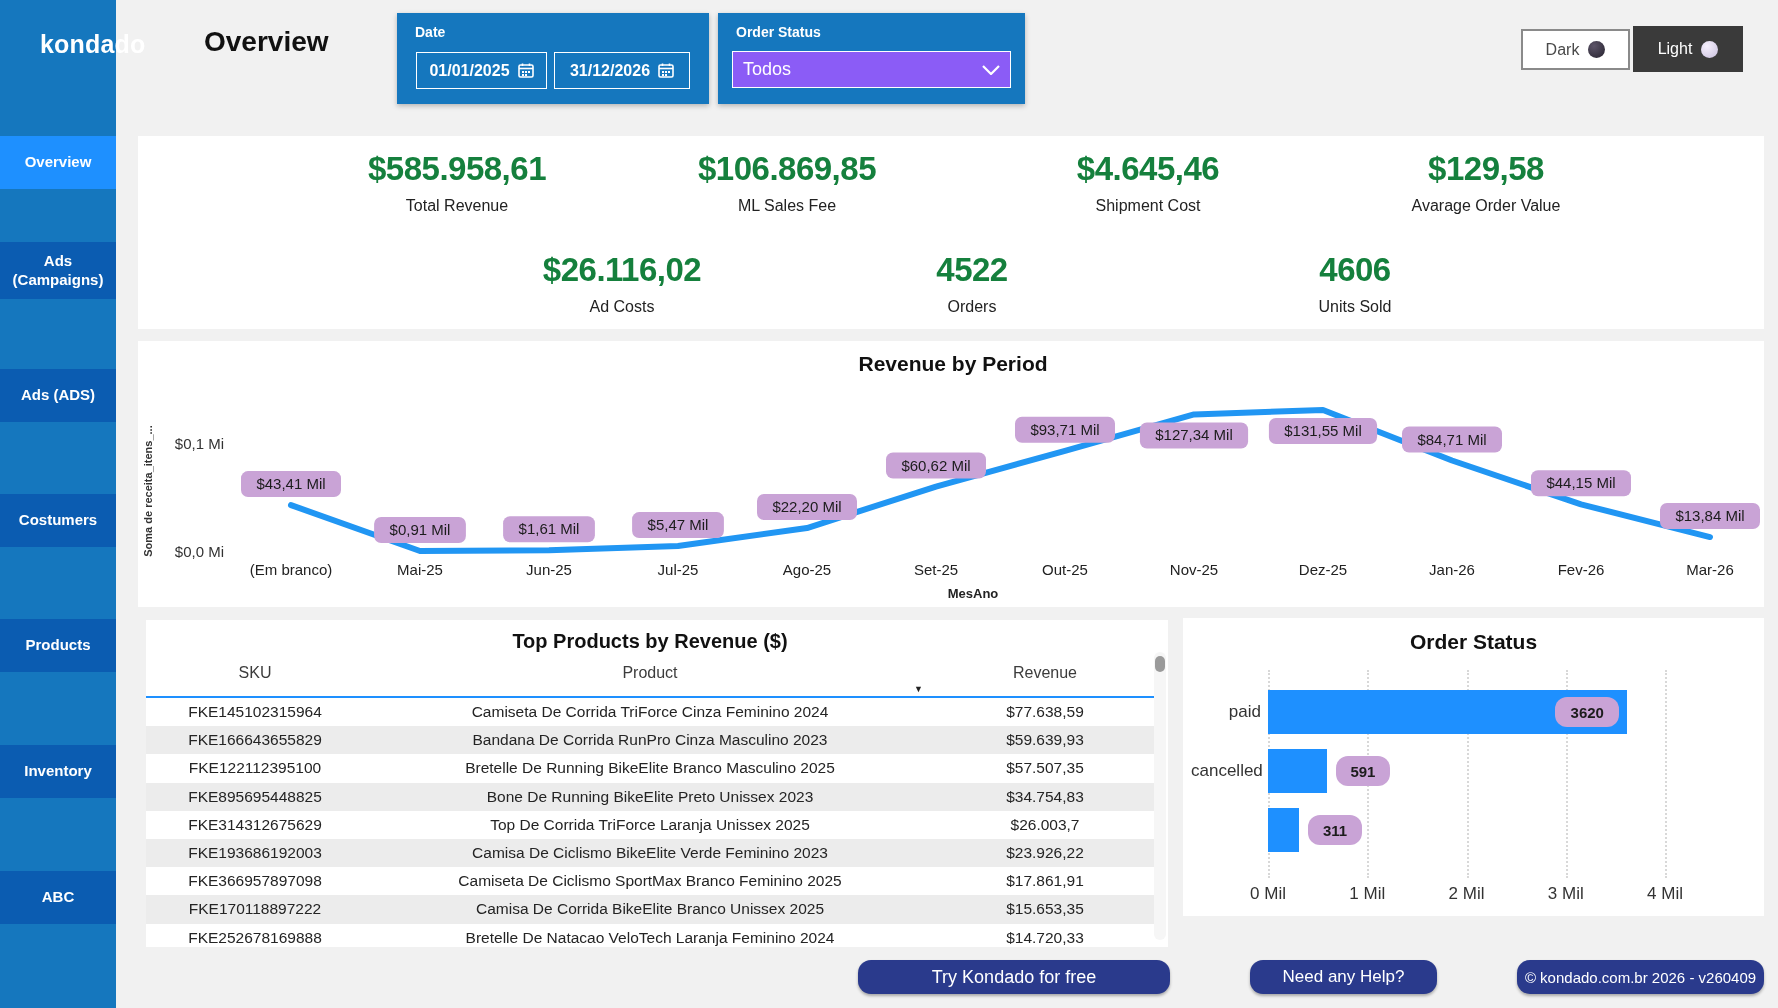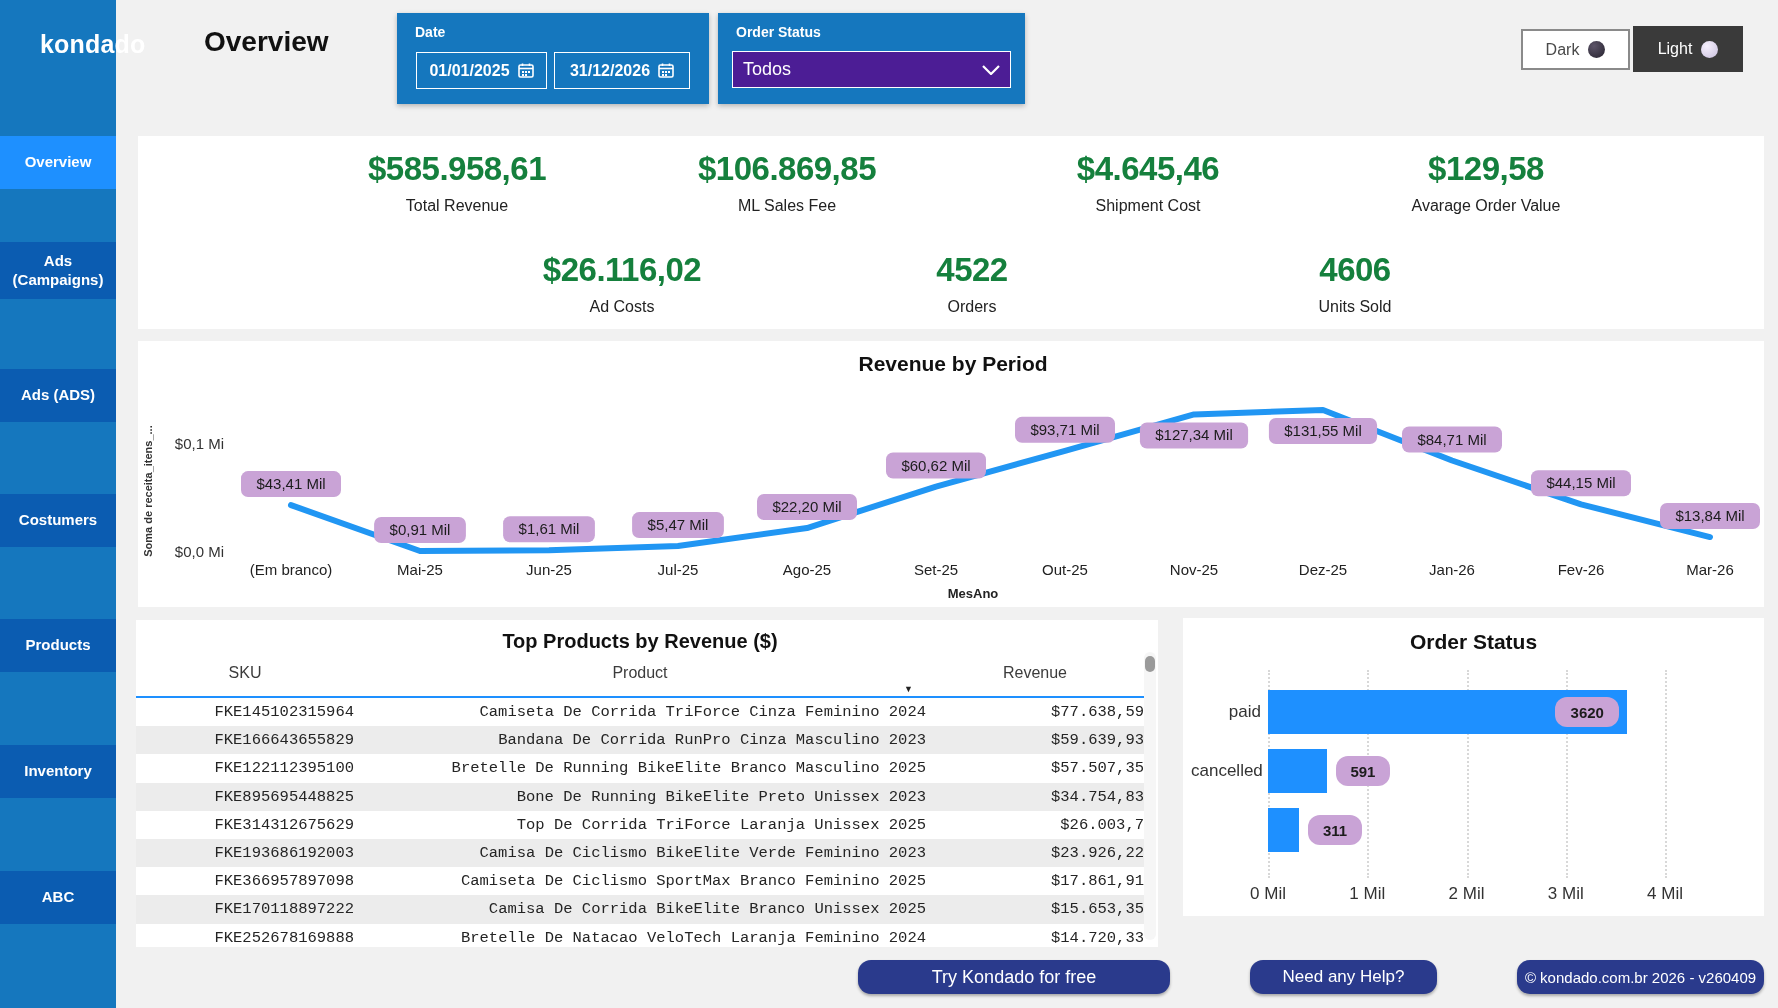--- a/index.html
+++ b/index.html
@@ -32,58 +32,58 @@
   .filter-label { position:absolute; left:18px; top:11px; color:#fff; font-weight:bold; font-size:14px; }
   .date-input {
     position:absolute; top:39px; height:37px; border:1.5px solid #fff; color:#fff;
     font-weight:bold; font-size:16px; display:flex; align-items:center; justify-content:center; gap:8px;
     cursor:pointer;
   }
   .date-input.start { left:19px; width:131px; }
   .date-input.end   { left:157px; width:136px; }
   .cal-icon { display:inline-block; width:16px; height:15px; }
   .dropdown {
-    position:absolute; left:14px; right:14px; top:38px; height:37px; background:#4c1d95;
+    position:absolute; left:14px; right:14px; top:38px; height:37px; background:#8b5cf6;
     border:1.5px solid #fff; color:#fff; font-size:18px; display:flex; align-items:center;
     padding:0 10px; cursor:pointer;
   }
   .dropdown .chev { margin-left:auto; }
 
   .theme-btn { display:flex; align-items:center; justify-content:center; gap:9px; font-size:16px; cursor:pointer; }
   .btn-dark  { left:1521px; top:29px; width:109px; height:41px; background:#fff; border:2px solid #8a8a8a; color:#4a4a4a; }
   .btn-light { left:1633px; top:26px; width:110px; height:46px; background:#3A3A3A; color:#fff; }
   .circ { width:17px; height:17px; border-radius:50%; }
   .circ-dark  { background:radial-gradient(circle at 35% 30%, #5c5468, #26222e); }
   .circ-light { background:radial-gradient(circle at 35% 30%, #f6f0fd, #c9bfdd); }
 
   
   .card { background:#fff; }
   .kpi-card   { left:138px; top:136px; width:1626px; height:193px; }
   .chart-card { left:138px; top:341px; width:1626px; height:266px; }
-  .table-card { left:136px; top:620px; width:1022px; height:327px; }
+  .table-card { left:146px; top:620px; width:1022px; height:327px; }
   .bar-card   { left:1183px; top:618px; width:581px; height:298px; }
 
   
   .kpi { position:absolute; width:360px; text-align:center; }
   .kpi .val { font-size:33px; font-weight:bold; color:#15803d; letter-spacing:-0.5px; }
   .kpi .lbl { font-size:16px; color:#222; margin-top:9px; }
 
   
   .tbl-title { position:absolute; top:10px; left:0; width:1008px; text-align:center; font-size:20px; font-weight:bold; color:#111; }
   .tbl-head { position:absolute; top:40px; left:0; width:1008px; height:34px; font-size:16px; color:#3c3c3c; }
   .th { position:absolute; top:4px; text-align:center; cursor:pointer; }
   .th-sku { left:0; width:218px; }
   .th-product { left:218px; width:572px; }
   .th-revenue { left:790px; width:218px; }
   .sort-tri { position:absolute; left:768px; top:24px; font-size:9px; color:#222; }
   .head-rule { position:absolute; top:76px; left:0; width:1008px; height:2px; background:#1E90FF; }
   .tbl-body { position:absolute; top:78px; left:0; width:1008px; }
   .trow { display:flex; height:28.2px; align-items:center; font-size:15.5px; color:#242424; cursor:pointer; }
   .trow:nth-child(even) { background:#ECECEC; }
-  .tc { text-align:right; overflow:hidden; white-space:nowrap;font-family:Liberation Mono, monospace; }
+  .tc { text-align:center; overflow:hidden; white-space:nowrap; }
   .tc-sku { width:218px; }
   .tc-product { width:572px; }
   .tc-revenue { width:218px; }
   .scrollbar { position:absolute; right:2px; top:32px; width:12px; height:288px; background:#F6F6F6; border-radius:6px; }
   .scroll-thumb { position:absolute; left:1px; top:4px; width:10px; height:16px; background:#9a9a9a; border-radius:6px; cursor:pointer; }
 
   
   .bar-title { position:absolute; top:12px; left:0; width:581px; text-align:center; font-size:21px; font-weight:bold; color:#111; }
   .gridline { position:absolute; top:52px; height:208px; border-left:2px dotted #d8d8d8; }
   .bar-row-label { position:absolute; width:70px; text-align:right; font-size:17px; color:#333; }

